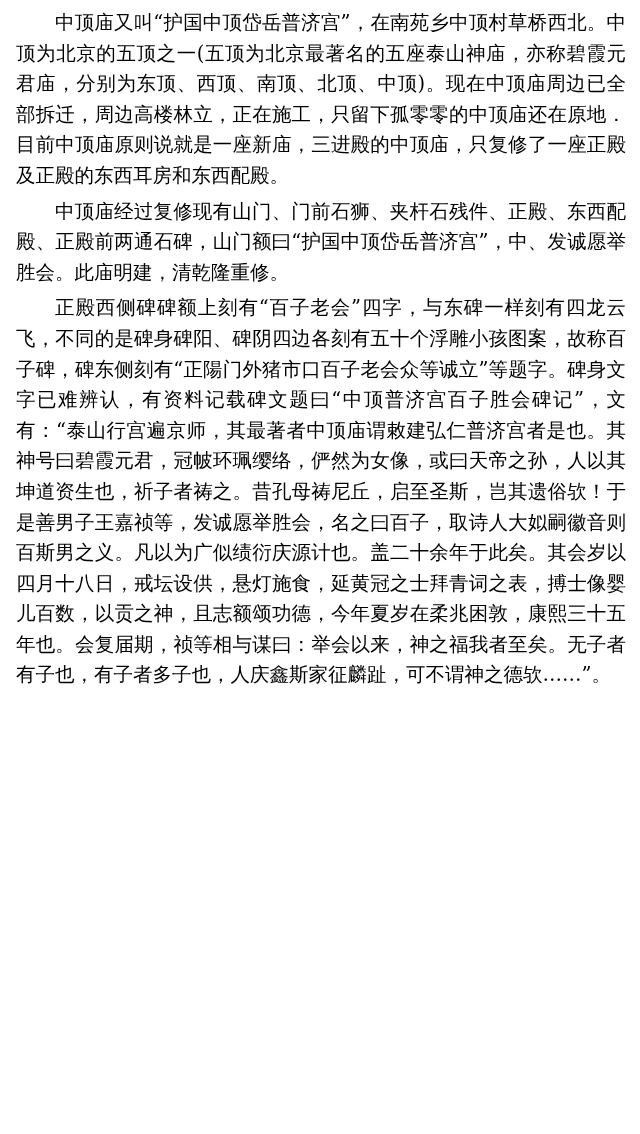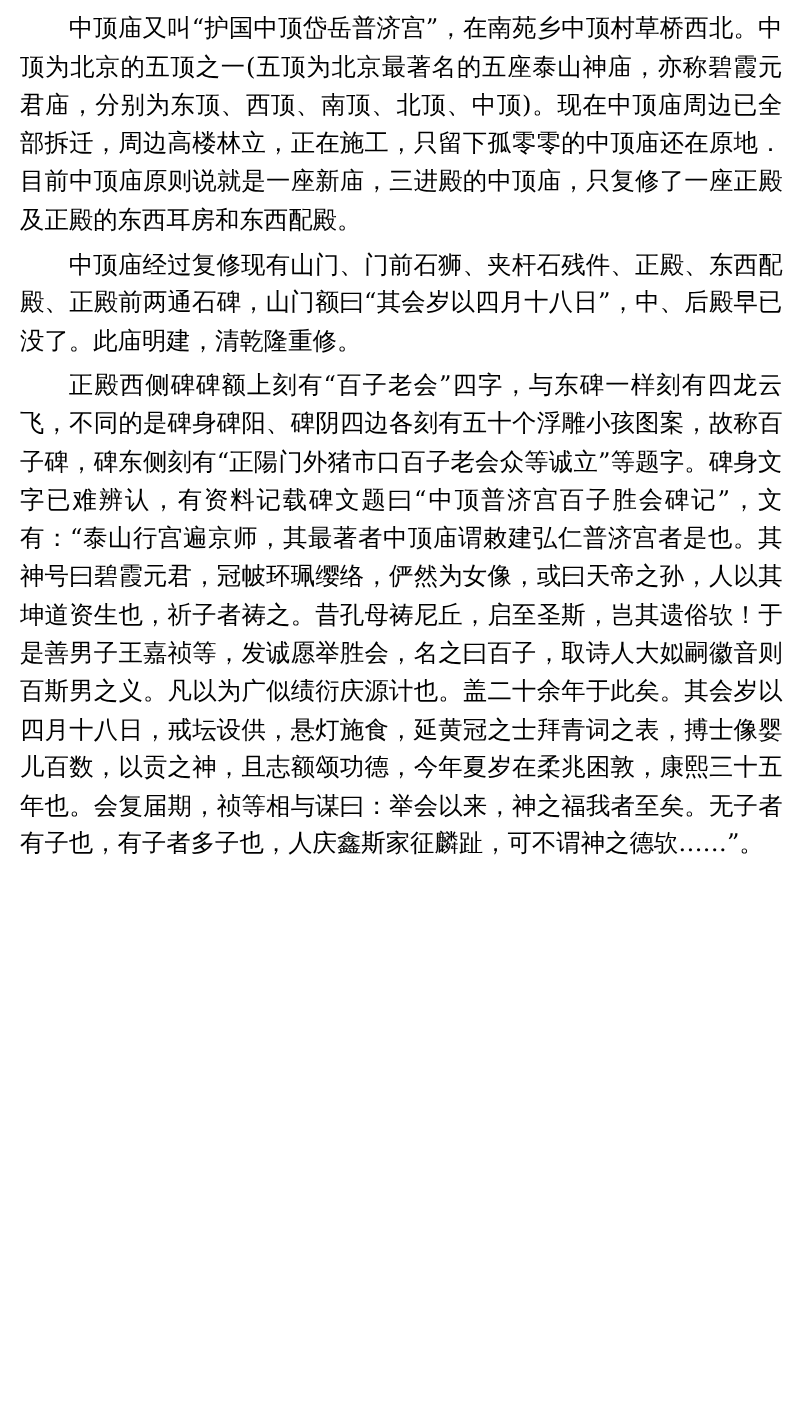--- a/index.html
+++ b/index.html
@@ -34,15 +34,15 @@
   }
   .para:last-child {
     margin-bottom: 0;
   }
 </style>
 </head>
 <body>
 
 <div class="page">
   <p class="para">中顶庙又叫“护国中顶岱岳普济宫”，在南苑乡中顶村草桥西北。中顶为北京的五顶之一(五顶为北京最著名的五座泰山神庙，亦称碧霞元君庙，分别为东顶、西顶、南顶、北顶、中顶)。现在中顶庙周边已全部拆迁，周边高楼林立，正在施工，只留下孤零零的中顶庙还在原地．目前中顶庙原则说就是一座新庙，三进殿的中顶庙，只复修了一座正殿及正殿的东西耳房和东西配殿。</p>
-  <p class="para">中顶庙经过复修现有山门、门前石狮、夹杆石残件、正殿、东西配殿、正殿前两通石碑，山门额曰“其会岁以四月十八日”，中、后殿早已没了。此庙明建，清乾隆重修。</p>
+  <p class="para">中顶庙经过复修现有山门、门前石狮、夹杆石残件、正殿、东西配殿、正殿前两通石碑，山门额曰“护国中顶岱岳普济宫”，中、发诚愿举胜会。此庙明建，清乾隆重修。</p>
   <p class="para">正殿西侧碑碑额上刻有“百子老会”四字，与东碑一样刻有四龙云飞，不同的是碑身碑阳、碑阴四边各刻有五十个浮雕小孩图案，故称百子碑，碑东侧刻有“正陽门外猪市口百子老会众等诚立”等题字。碑身文字已难辨认，有资料记载碑文题曰“中顶普济宫百子胜会碑记”，文有：“泰山行宫遍京师，其最著者中顶庙谓敕建弘仁普济宫者是也。其神号曰碧霞元君，冠帔环珮缨络，俨然为女像，或曰天帝之孙，人以其坤道资生也，祈子者祷之。昔孔母祷尼丘，启至圣斯，岂其遗俗欤！于是善男子王嘉祯等，发诚愿举胜会，名之曰百子，取诗人大姒嗣徽音则百斯男之义。凡以为广似绩衍庆源计也。盖二十余年于此矣。其会岁以四月十八日，戒坛设供，悬灯施食，延黄冠之士拜青词之表，搏士像婴儿百数，以贡之神，且志额颂功德，今年夏岁在柔兆困敦，康熙三十五年也。会复届期，祯等相与谋曰：举会以来，神之福我者至矣。无子者有子也，有子者多子也，人庆鑫斯家征麟趾，可不谓神之德欤……”。</p>
 </div>
 
 </body></html>

